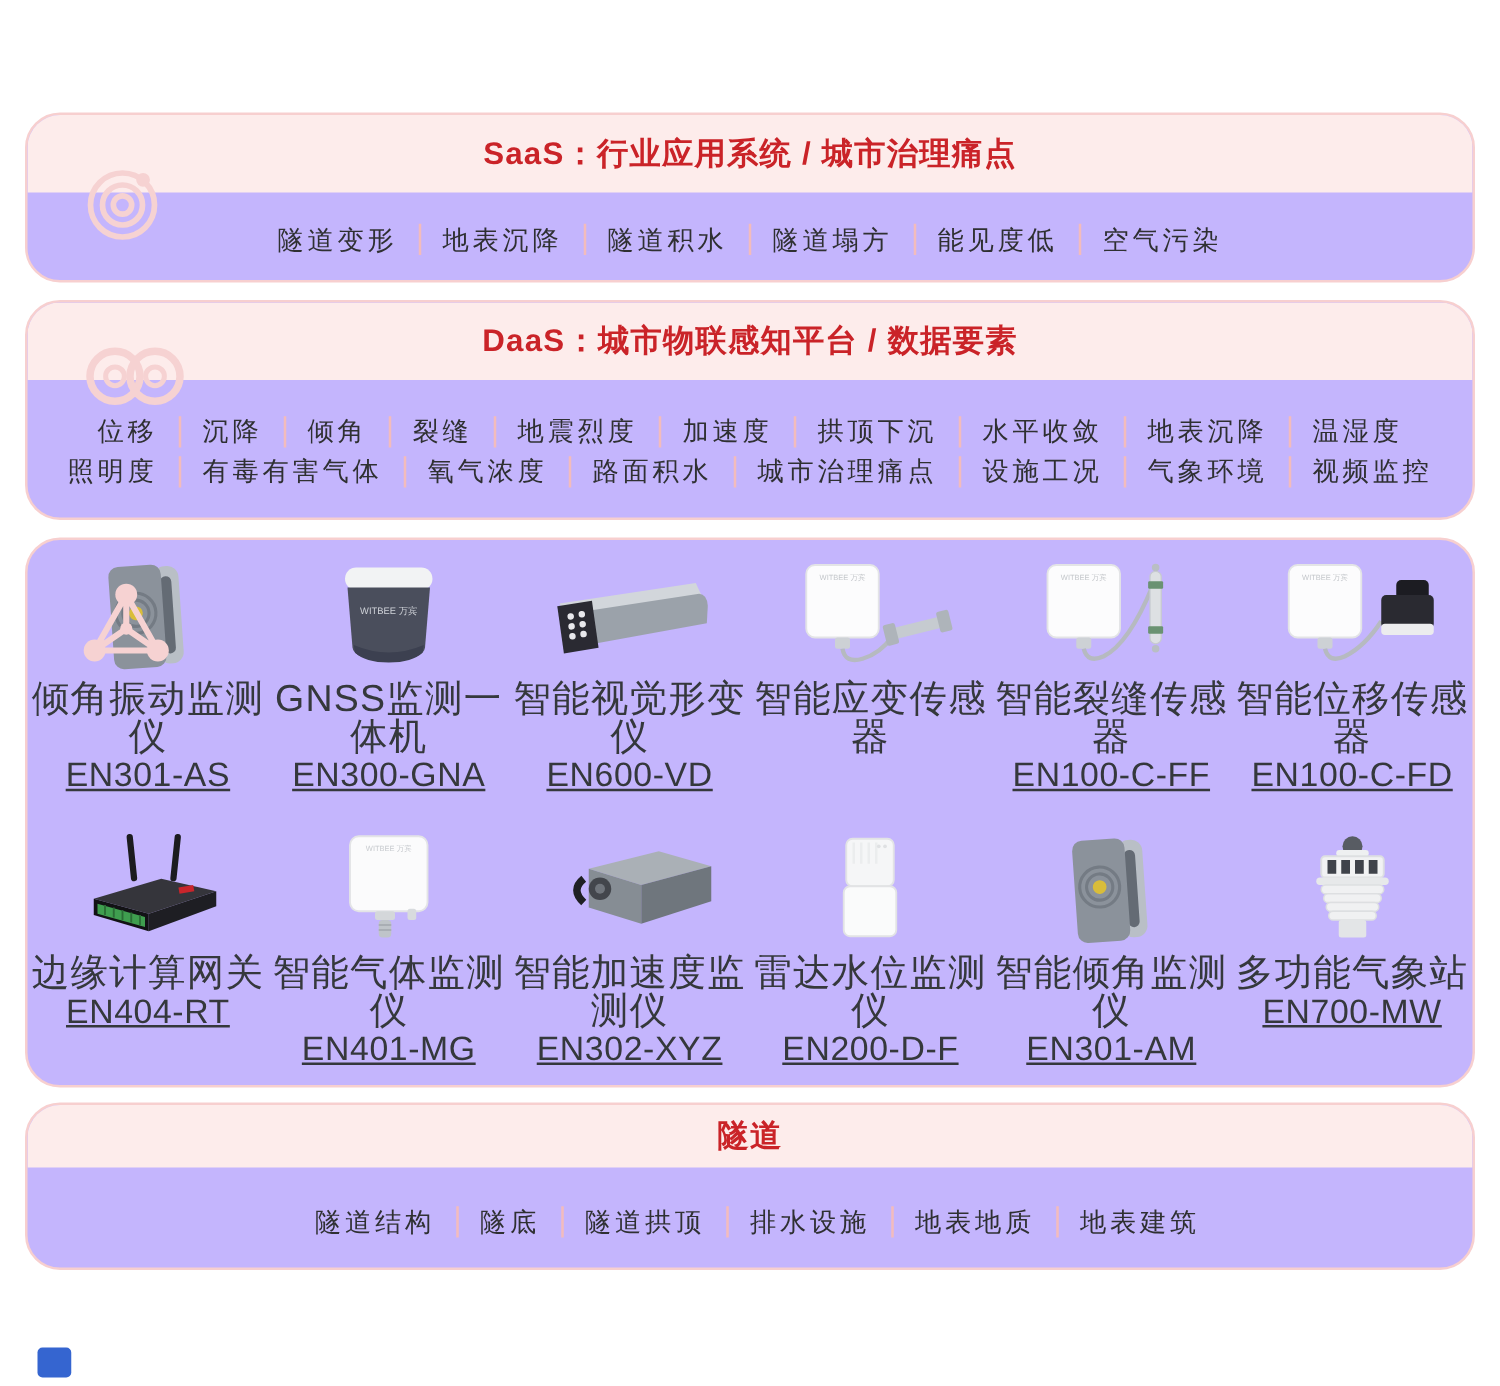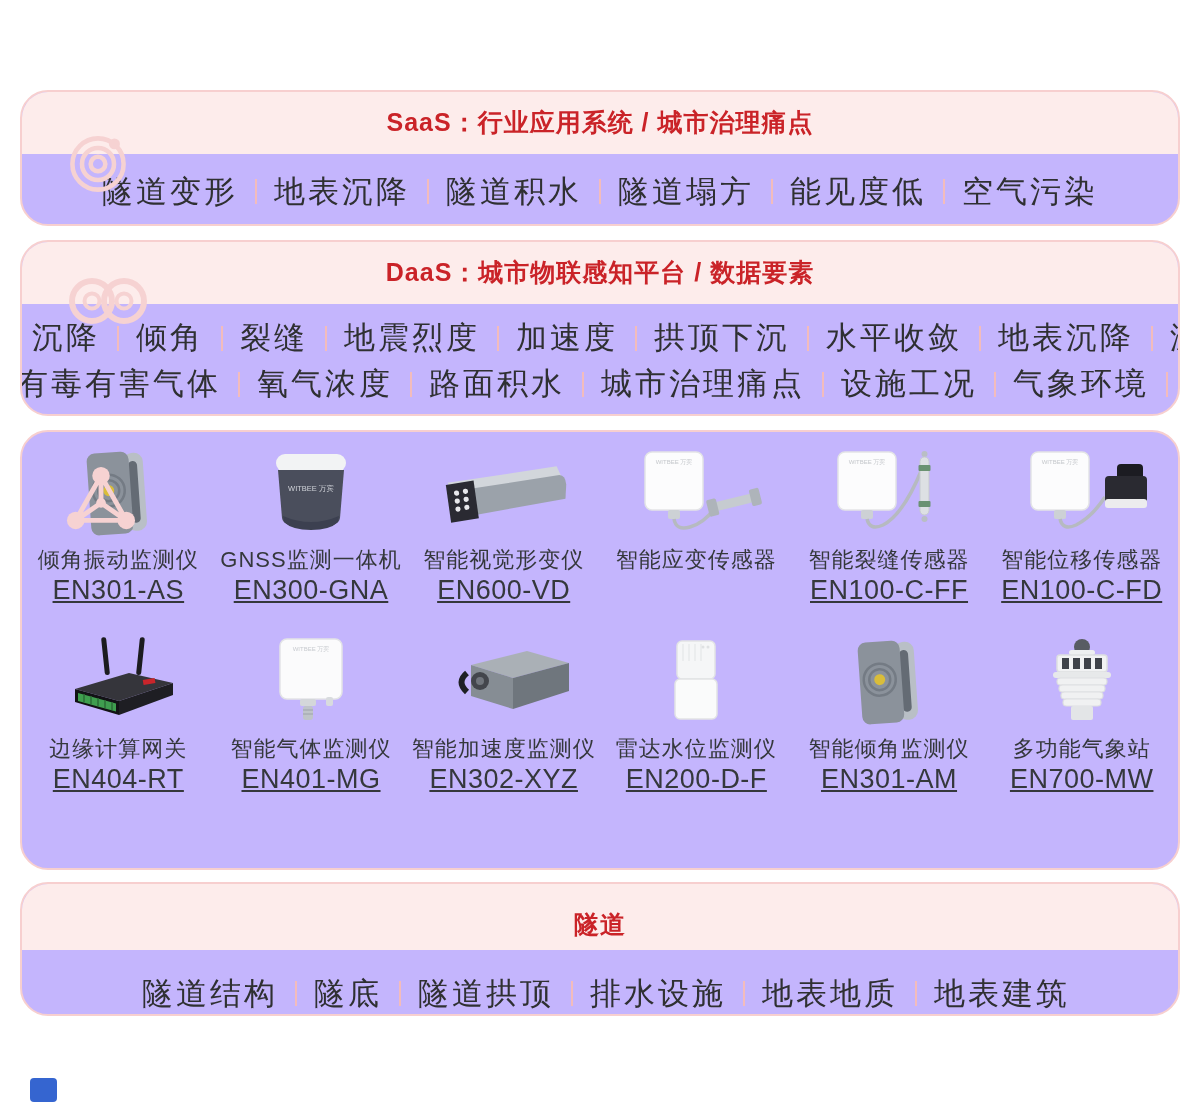--- a/index.html
+++ b/index.html
@@ -16,42 +16,42 @@
   .section-header{
     position:relative;background:#fdeceb;text-align:center;
     font-weight:bold;font-size:25px;color:#ca2328;
     padding:14px 0 15px 0;letter-spacing:1px;
   }
   .section-body{
     display:flex;flex-direction:column;justify-content:center;align-items:center;
   }
   .row{
     display:flex;justify-content:center;align-items:center;
-    font-size:31px;color:#2f3032;letter-spacing:3px;white-space:nowrap;
+    font-size:21px;color:#2f3032;letter-spacing:3px;white-space:nowrap;
   }
   .row-item{padding:0 17px;}
   .row-sep{width:2px;height:25px;background:#f3bcbc;flex:0 0 auto;}
   
   .deco{position:absolute;pointer-events:none;}
   
   #sec-saas{top:90px;height:132px;}
   #sec-saas .section-body{height:75px;}
   #sec-daas{top:240px;height:172px;}
   #sec-daas .section-body{height:114px;gap:4px;}
   #sec-aiot{top:430px;height:436px;}
   #sec-tunnel{top:882px;height:130px;}
-  #sec-tunnel .section-header{padding:24px 0 9px 0;}
+  #sec-tunnel .section-header{padding:8px 0 9px 0;}
   #sec-tunnel .section-body{height:87px;padding-left:12px;}
   
   .products-row{display:flex;align-items:flex-start;}
   .products-row.first{margin-top:12px;}
   .products-row.second{margin-top:28px;}
   .product-card{flex:1 1 0;text-align:center;}
   .product-card svg{width:170px;height:96px;display:block;margin:0 auto;}
-  .product-name{font-size:22px;color:#35383c;line-height:30px;letter-spacing:1px;margin-top:5px;}
+  .product-name{font-size:30px;color:#35383c;line-height:30px;letter-spacing:1px;margin-top:5px;}
   .product-model{font-size:27px;color:#35383c;line-height:30px;letter-spacing:0.5px;text-decoration:underline;}
   .blue-marker{
     position:absolute;left:30px;top:1078px;width:27px;height:24px;
     background:#3565d0;border-radius:4px;
   }
 </style>
 </head>
 <body>
 
 <div class="section" id="sec-saas">

